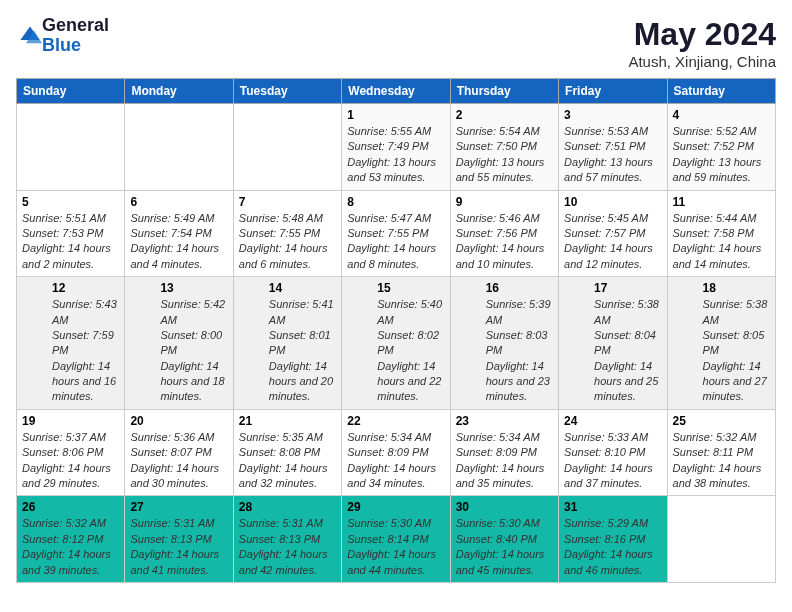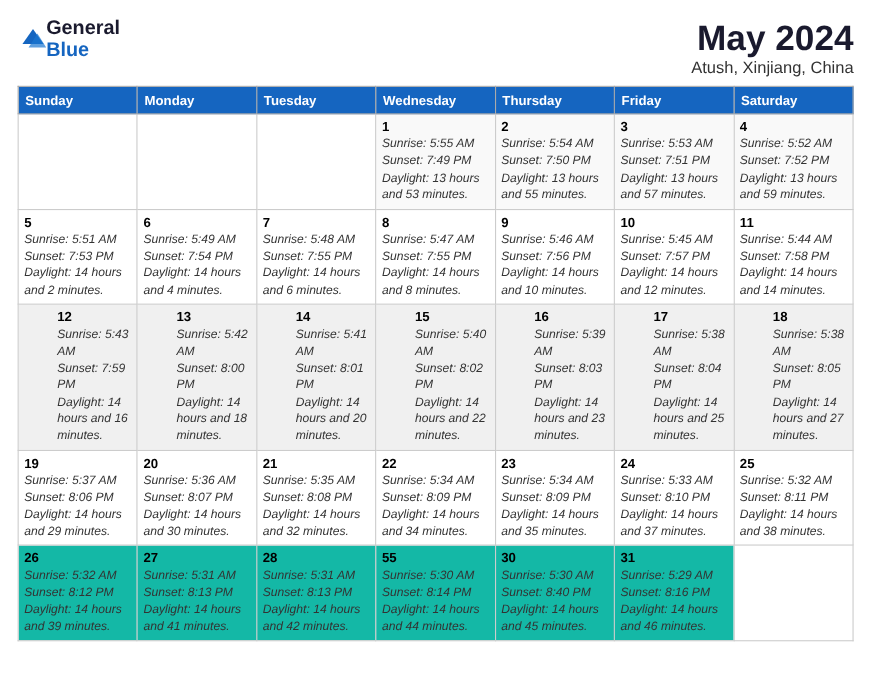--- a/index.html
+++ b/index.html
@@ -355,21 +355,21 @@
         </td>
         <td>
           <div class="day-num">28</div>
           <div class="day-info">
             <div>Sunrise: 5:31 AM</div>
             <div>Sunset: 8:13 PM</div>
             <div>Daylight: 14 hours and 42 minutes.</div>
           </div>
         </td>
         <td>
-          <div class="day-num">55</div>
+          <div class="day-num">29</div>
           <div class="day-info">
             <div>Sunrise: 5:30 AM</div>
             <div>Sunset: 8:14 PM</div>
             <div>Daylight: 14 hours and 44 minutes.</div>
           </div>
         </td>
         <td>
           <div class="day-num">30</div>
           <div class="day-info">
             <div>Sunrise: 5:30 AM</div>

